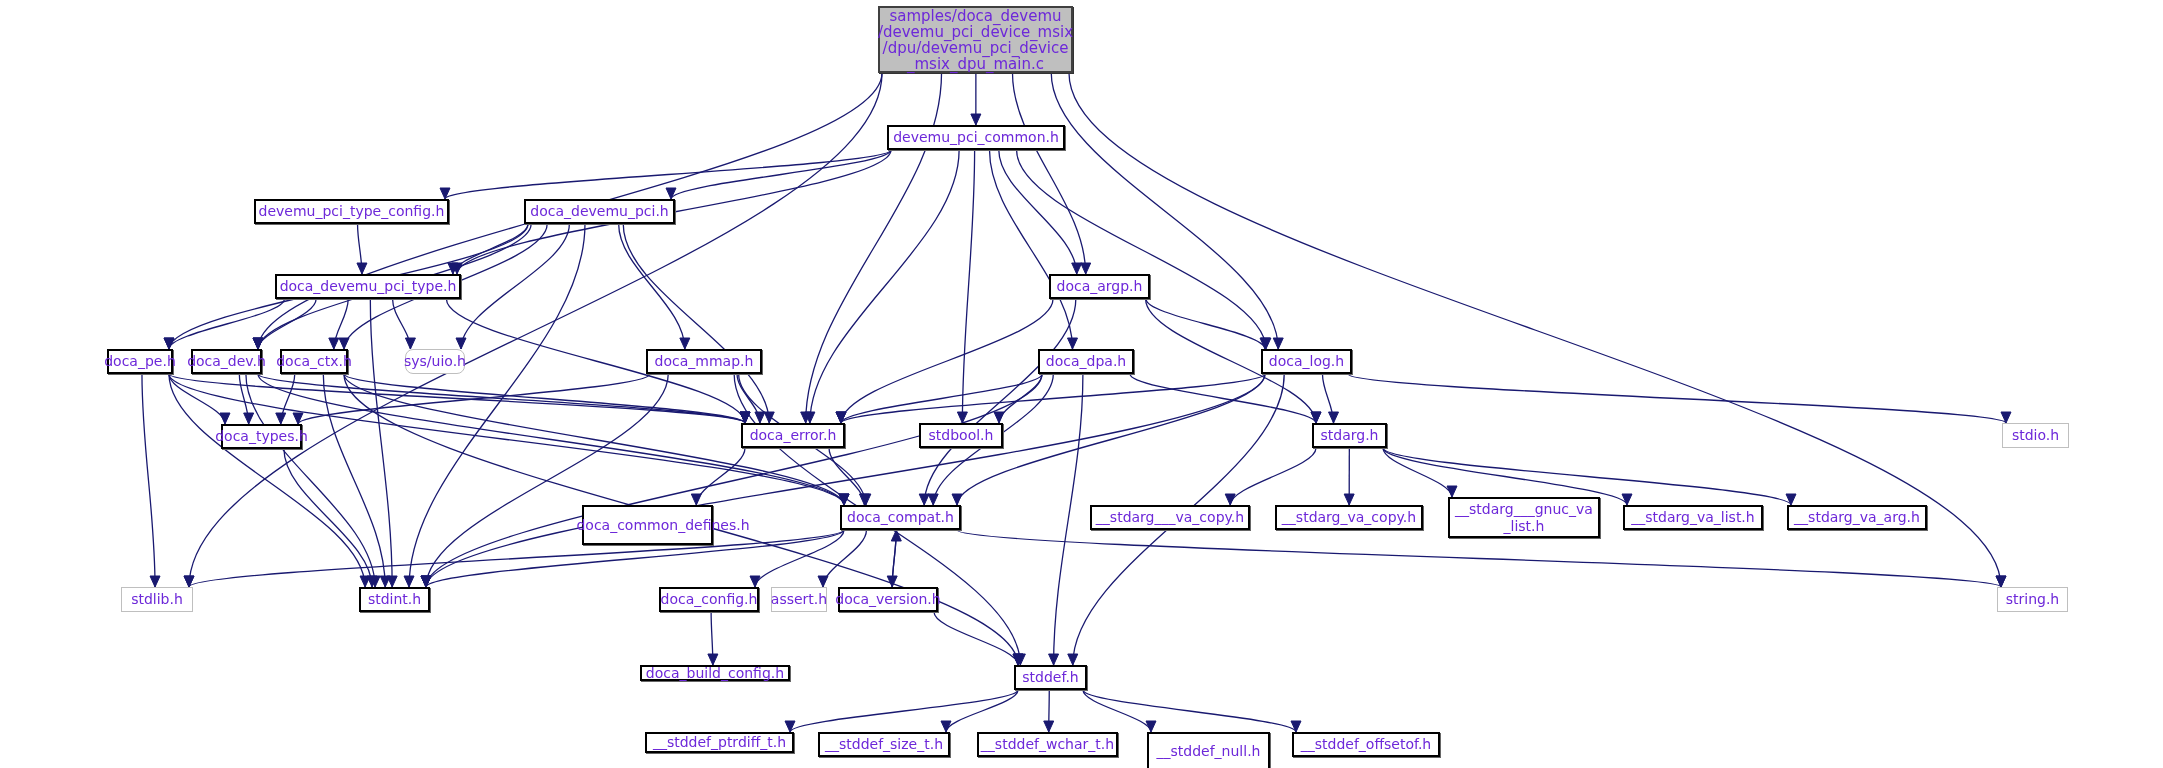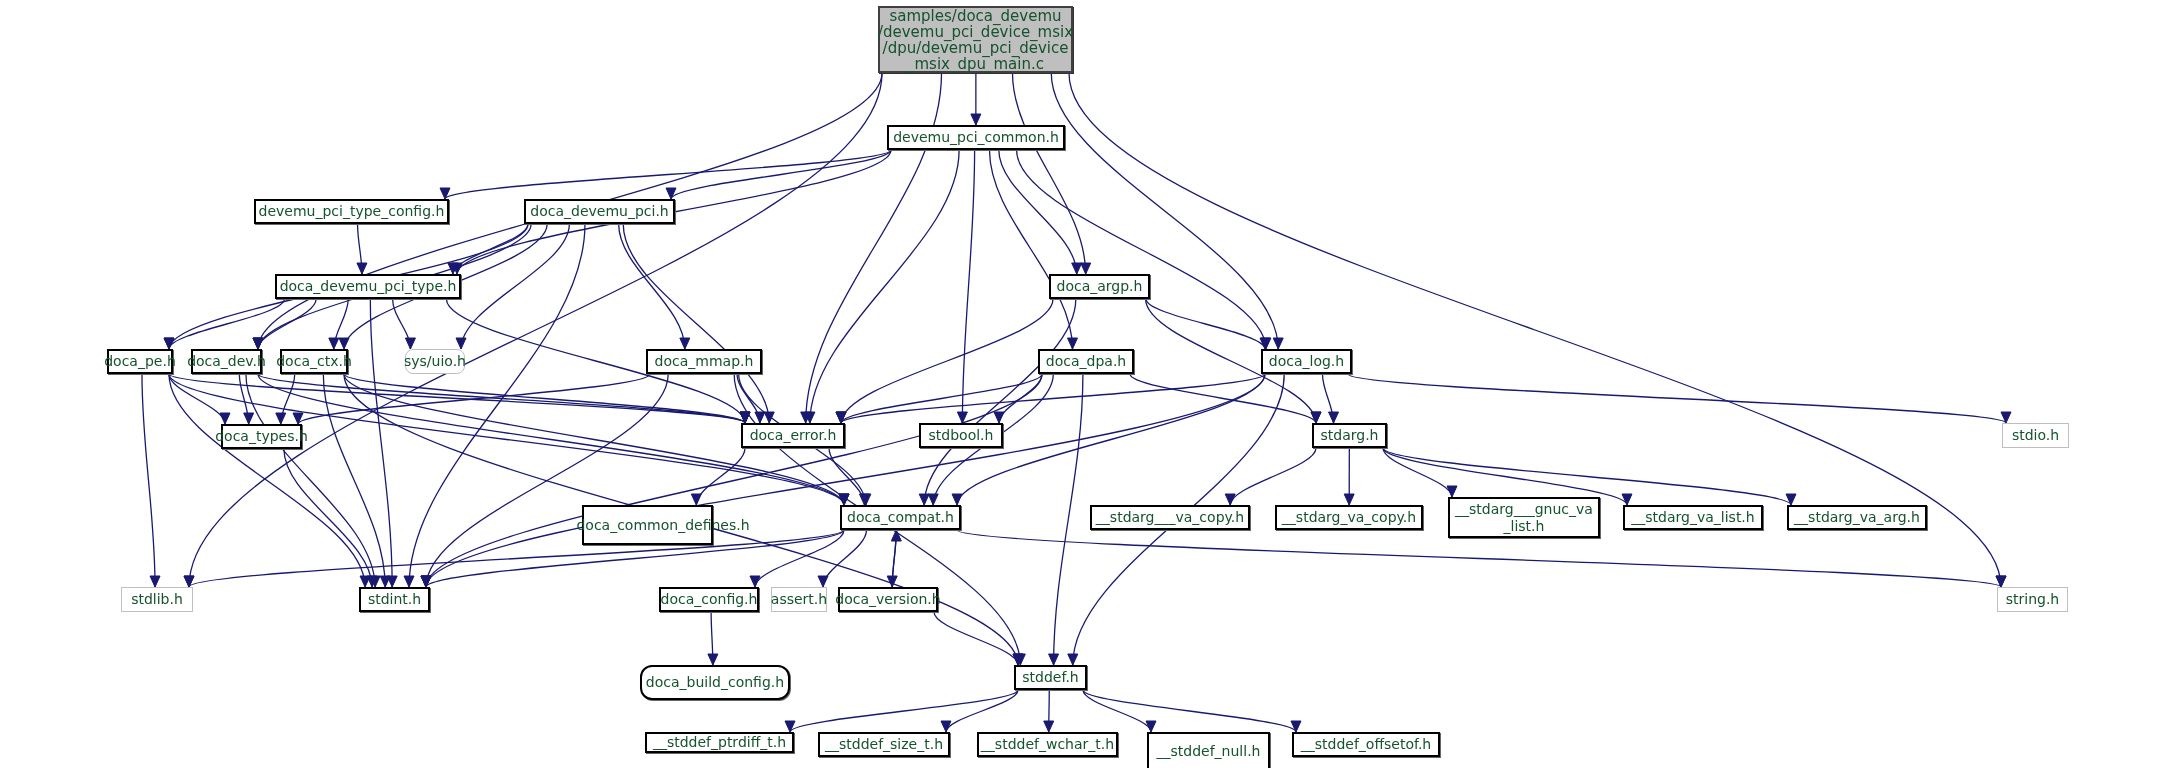--- a/index.html
+++ b/index.html
@@ -1,21 +1,21 @@
 <!DOCTYPE html>
 <html><head>
 <meta charset="utf-8">
 <style>
   html, body { margin: 0; padding: 0; background: #ffffff; }
   body { width: 2163px; height: 768px; position: relative; overflow: hidden;
          font-family: "DejaVu Sans", sans-serif; }
   #graph { position: absolute; left: 0; top: 0; width: 2163px; height: 768px; }
   .node { position: absolute; box-sizing: border-box; background: #ffffff;
           border: 2px solid #000000; box-shadow: 1px 1px 0 #666;
-          font-size: 14px; color: #14532d; display: flex; align-items: center;
+          font-size: 14px; color: #6d28d9; display: flex; align-items: center;
           justify-content: center; text-align: center; line-height: 17px;
           white-space: pre; cursor: pointer; }
   .node.gray { border: 1.5px solid #bfbfbf; box-shadow: none; }
   .node.root { background: #bfbfbf; border: 2px solid #404040; cursor: default;
                box-shadow: 1px 1px 0 #333; }
   .edge { fill: none; stroke: #191970; stroke-width: 1.3; }
   .arrow { fill: #191970; stroke: #191970; }
 </style>
 </head>
 <body>
@@ -225,20 +225,20 @@
     <div class="node" style="left: 1448px; top: 497px; width: 152px; height: 41px;"><span>__stdarg___gnuc_va
 _list.h</span></div>
     <div class="node" style="left: 1623px; top: 505px; width: 140px; height: 25px;"><span>__stdarg_va_list.h</span></div>
     <div class="node" style="left: 1787px; top: 505px; width: 140px; height: 25px;"><span>__stdarg_va_arg.h</span></div>
     <div class="node gray" style="left: 121px; top: 587px; width: 72px; height: 25px;"><span>stdlib.h</span></div>
     <div class="node" style="left: 359px; top: 587px; width: 71px; height: 25px;"><span>stdint.h</span></div>
     <div class="node" style="left: 659px; top: 587px; width: 100px; height: 25px;"><span>doca_config.h</span></div>
     <div class="node gray" style="left: 771px; top: 587px; width: 56px; height: 25px;"><span>assert.h</span></div>
     <div class="node" style="left: 838px; top: 587px; width: 100px; height: 25px;"><span>doca_version.h</span></div>
     <div class="node gray" style="left: 1997px; top: 587px; width: 71px; height: 25px; justify-content: center;"><span>string.h</span></div>
-    <div class="node" style="left: 640px; top: 665px; width: 150px; height: 35px; border-radius: 12px;"><span>doca_build_config.h</span></div>
+    <div class="node" style="left: 640px; top: 665px; width: 150px; height: 16px;"><span>doca_build_config.h</span></div>
     <div class="node" style="left: 1014px; top: 665px; width: 73px; height: 25px;"><span>stddef.h</span></div>
     <div class="node" style="left: 645px; top: 732px; width: 149px; height: 21px;"><span>__stddef_ptrdiff_t.h</span></div>
     <div class="node" style="left: 818px; top: 732px; width: 132px; height: 25px;"><span>__stddef_size_t.h</span></div>
     <div class="node" style="left: 977px; top: 732px; width: 141px; height: 25px;"><span>__stddef_wchar_t.h</span></div>
     <div class="node" style="left: 1147px; top: 732px; width: 123px; height: 38px;"><span>__stddef_null.h</span></div>
     <div class="node" style="left: 1292px; top: 732px; width: 148px; height: 25px;"><span>__stddef_offsetof.h</span></div>
   </div>
 
 </body></html>

